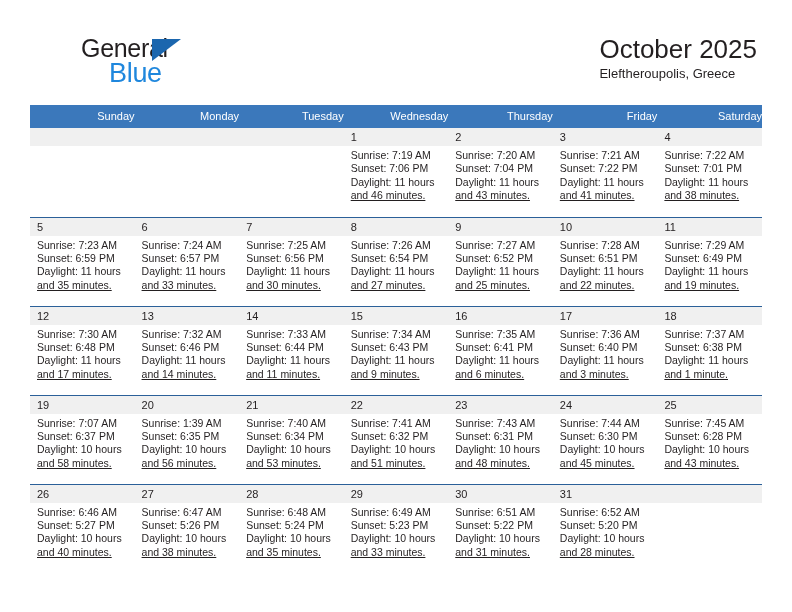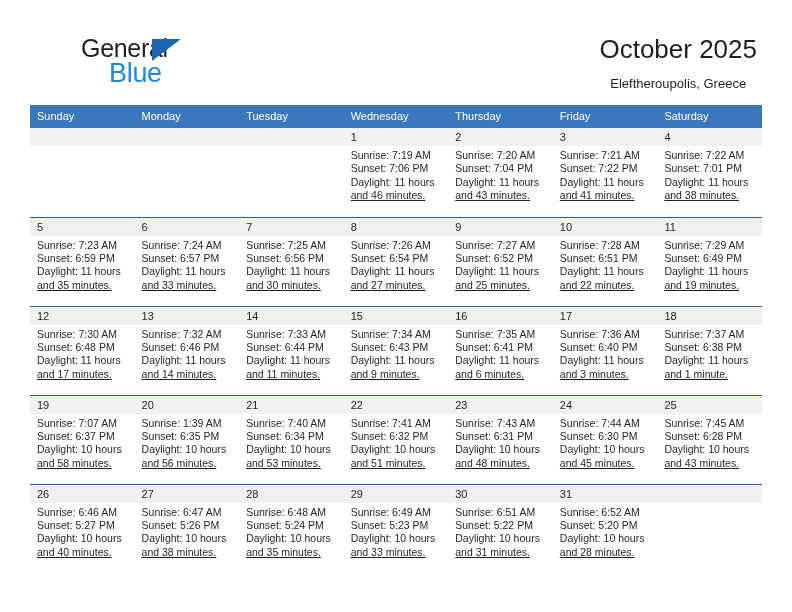--- a/index.html
+++ b/index.html
@@ -62,52 +62,52 @@
     font-size: 27px;
     letter-spacing: -0.3px;
     color: #1f87dd;
     line-height: 28px;
   }
 
   .title-block {
     position: absolute;
     right: 35px;
     top: 33px;
-    text-align: center;
+    text-align: left;
   }
   .cal-title {
     font-size: 26px;
     font-weight: normal;
     color: #231f20;
     line-height: 32px;
     white-space: nowrap;
   }
   .cal-subtitle {
-    margin-top: 11px;
+    margin-top: 1px;
     font-size: 13px;
     color: #231f20;
     line-height: 16px;
     white-space: nowrap;
   }
 
   
   .calendar {
     position: absolute;
     left: 30px;
     top: 105px;
     width: 732px;
     border-collapse: collapse;
     table-layout: fixed;
   }
   .calendar th {
     background: #3b78bb;
     color: #ffffff;
     font-size: 11px;
     font-weight: normal;
-    text-align: left;
+    text-align: right;
     padding: 5px 0 6px 7px;
     height: 19px;
     box-sizing: border-box;
     border: none;
   }
   .calendar td {
     vertical-align: top;
     padding: 0;
     border: none;
     border-top: 1px solid #2b6099;

